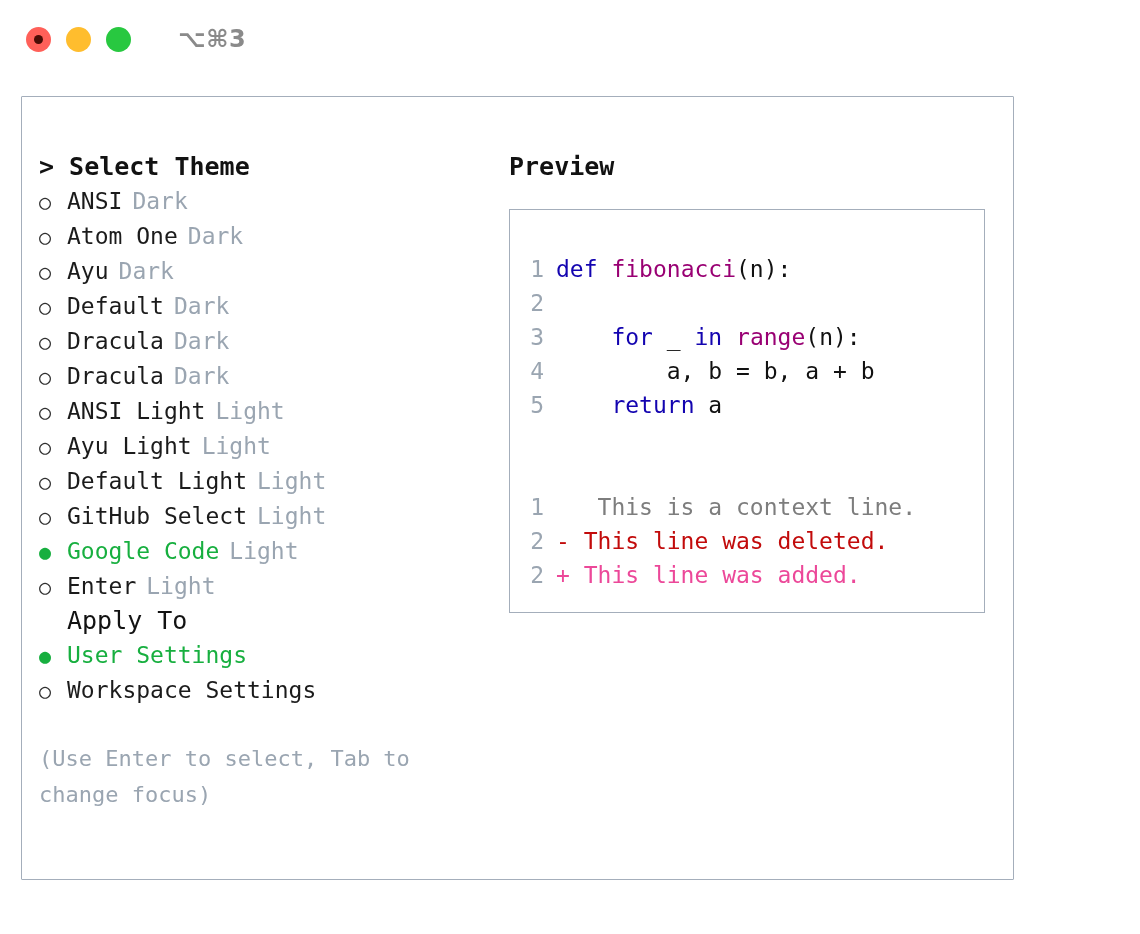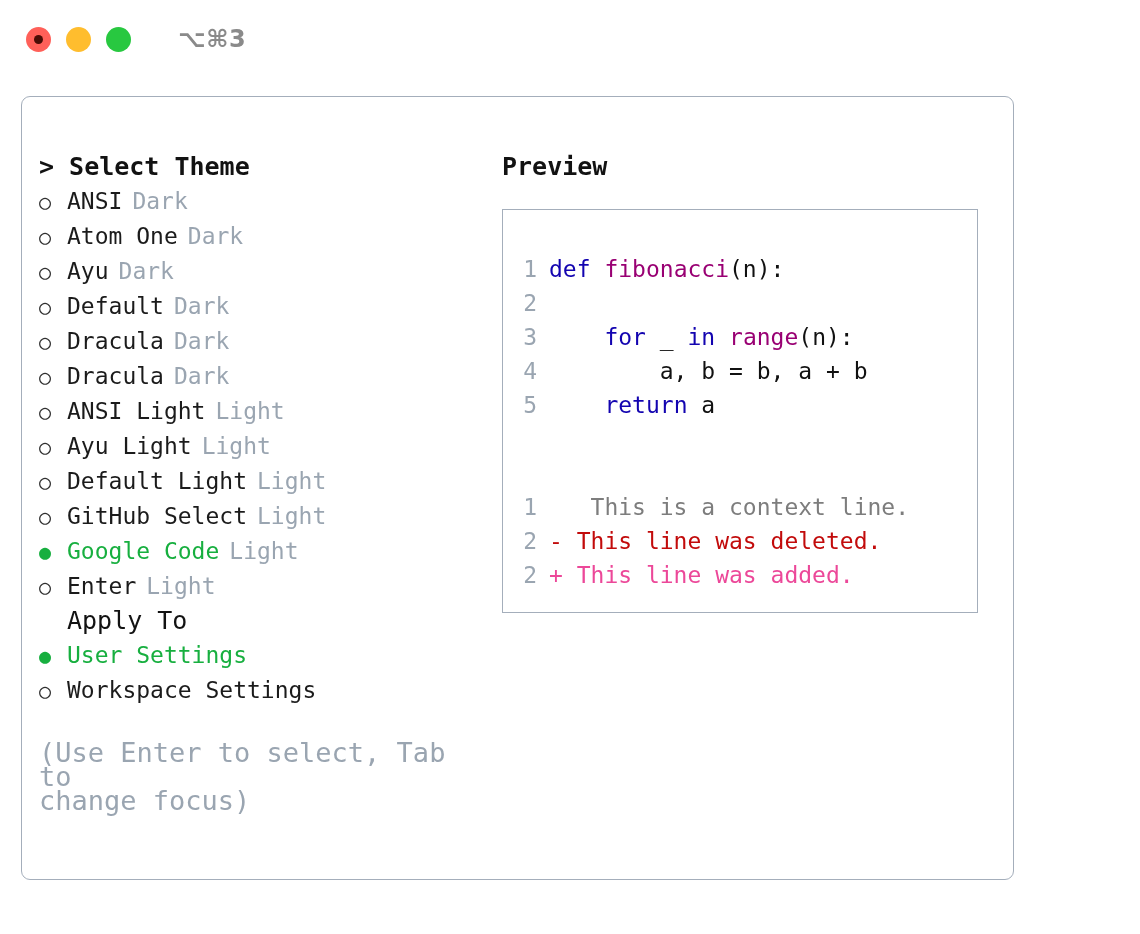--- a/index.html
+++ b/index.html
@@ -69,21 +69,21 @@
 
   
   #content-panel {
     position: absolute;
     left: 21px;
     top: 96px;
     width: 993px;
     height: 784px;
     box-sizing: border-box;
     border: 1.6px solid #a4aebb;
-    border-radius: 9px;
+    border-radius: 1px;
     background: #ffffff;
     text-decoration: underline;
   }
 
   #columns {
     position: absolute;
     left: 0;
     top: 0;
     width: 100%;
     height: 100%;
@@ -126,32 +126,33 @@
   .opt-row.selected .bullet { color: #17af3f; }
   .opt-label { color: #1b1b1b; }
   .opt-row.selected .opt-label { color: #17af3f; }
   .opt-tag {
     color: #9aa5b1;
     margin-left: 10px;
   }
 
   #hint {
     margin-top: 33px;
-    font-size: 27px;
-    line-height: 24px;
+    font-size: 22px;
+    line-height: 36px;
     color: #9aa5b1;
     width: 420px;
     white-space: pre-wrap;
   }
 
   
   #right-col {
     flex: 1;
     padding: 53px 0 0 0;
     box-sizing: border-box;
+    margin-left: 7px;
   }
   #preview-heading {
     font-size: 25px;
     font-weight: bold;
     color: #121212;
     line-height: 34px;
     padding-left: 480px;
     margin-left: -480px;
   }
   #preview-box {

